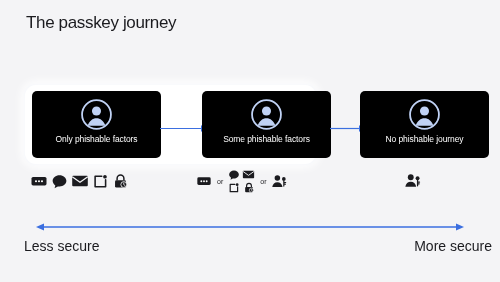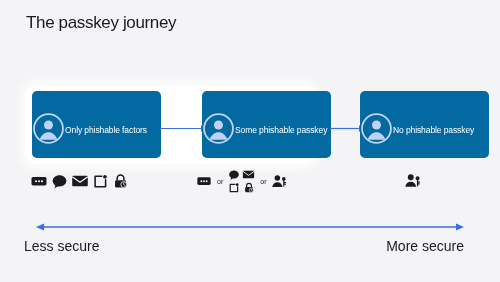--- a/index.html
+++ b/index.html
@@ -38,24 +38,24 @@
     border-radius: 11px;
     box-shadow: 0 0 9px 4px rgba(255,255,255,0.95),
                 0 0 2px 1px rgba(219,226,240,0.75);
   }
 
   
   .stage-card {
     position: absolute;
     width: 129px;
     height: 67px;
-    background: #0369a1;
+    background: #000000;
     border-radius: 5px;
     display: flex;
-    flex-direction: row;
+    flex-direction: column;
     align-items: center;
     justify-content: flex-start;
     box-sizing: border-box;
     padding-top: 7px;
   }
   #stage-card-0 { left: 32px; top: 91px; }
   #stage-card-1 { left: 202px; top: 91px; }
   #stage-card-2 { left: 360px; top: 91px; }
 
   .avatar-icon {
@@ -114,21 +114,21 @@
     width: 428px;
     height: 10px;
   }
   .spectrum-label {
     position: absolute;
     top: 238px;
     font-size: 14px;
     color: #1b1b1f;
   }
   #spectrum-label-less { left: 24px; }
-  #spectrum-label-more { right: 36px; }
+  #spectrum-label-more { right: 8px; }
 </style>
 </head>
 <body>
 
 <div id="page-title">The passkey journey</div>
 
 <div id="highlight-halo"></div>
 
 <div class="stage-card" id="stage-card-0">
   <svg class="avatar-icon" viewBox="0 0 48 48">
@@ -143,35 +143,35 @@
   <line x1="0" y1="4.5" x2="42" y2="4.5" stroke="#3b6fe0" stroke-width="1.2"></line>
   <path d="M48 4.5 L41 1.3 L41 7.7 Z" fill="#3b6fe0"></path>
 </svg>
 
 <div class="stage-card" id="stage-card-1">
   <svg class="avatar-icon" viewBox="0 0 48 48">
     <circle cx="24" cy="24" r="21" fill="none" stroke="#c0d2f5" stroke-width="2.6"></circle>
     <circle cx="24" cy="19" r="6.6" fill="#c0d2f5"></circle>
     <path d="M11 40.5c2.6-7.2 7.4-11 13-11s10.4 3.8 13 11z" fill="#c0d2f5"></path>
   </svg>
-  <div class="stage-label">Some phishable passkey</div>
+  <div class="stage-label">Some phishable factors</div>
 </div>
 
 <svg class="connector" id="connector-1" viewBox="0 0 36 9">
   <line x1="0" y1="4.5" x2="30" y2="4.5" stroke="#3b6fe0" stroke-width="1.2"></line>
   <path d="M36 4.5 L29 1.3 L29 7.7 Z" fill="#3b6fe0"></path>
 </svg>
 
 <div class="stage-card" id="stage-card-2">
   <svg class="avatar-icon" viewBox="0 0 48 48">
     <circle cx="24" cy="24" r="21" fill="none" stroke="#c0d2f5" stroke-width="2.6"></circle>
     <circle cx="24" cy="19" r="6.6" fill="#c0d2f5"></circle>
     <path d="M11 40.5c2.6-7.2 7.4-11 13-11s10.4 3.8 13 11z" fill="#c0d2f5"></path>
   </svg>
-  <div class="stage-label">No phishable passkey</div>
+  <div class="stage-label">No phishable journey</div>
 </div>
 
 <div class="icon-row" id="icon-row-0">
 
   <svg class="factor-icon" width="18" height="18" viewBox="0 0 24 24">
     <rect x="2" y="6.5" width="20" height="11.5" rx="2.2" fill="#1b1b1f"></rect>
     <circle cx="8" cy="12.3" r="1.4" fill="#ffffff"></circle>
     <circle cx="12" cy="12.3" r="1.4" fill="#ffffff"></circle>
     <circle cx="16" cy="12.3" r="1.4" fill="#ffffff"></circle>
   </svg>

